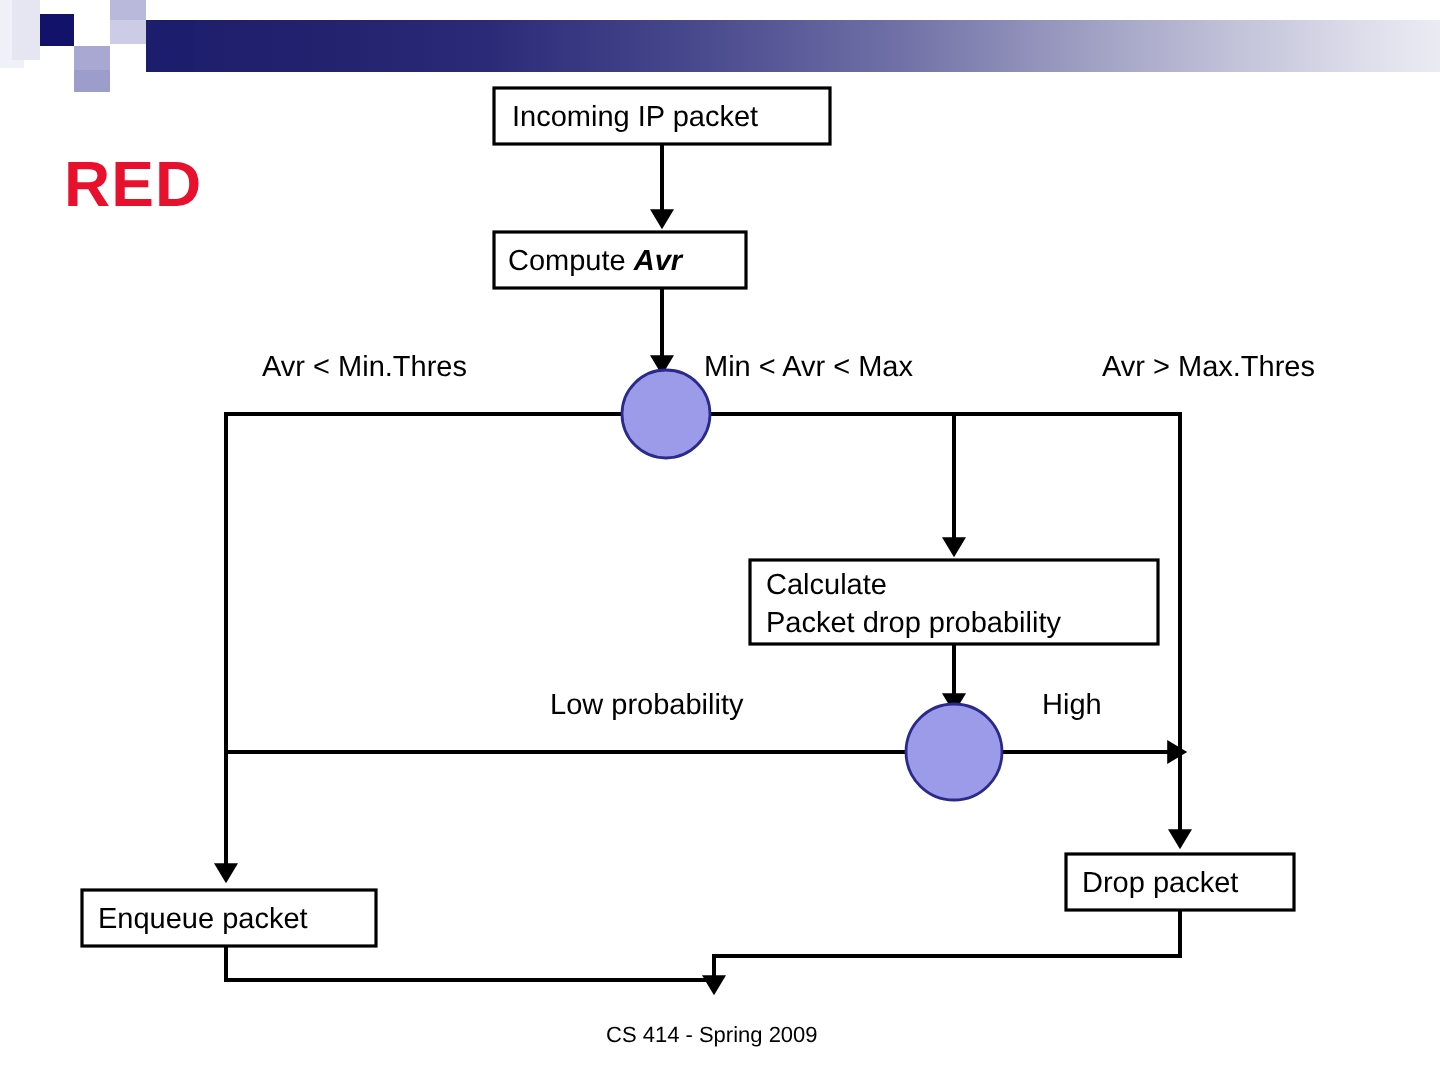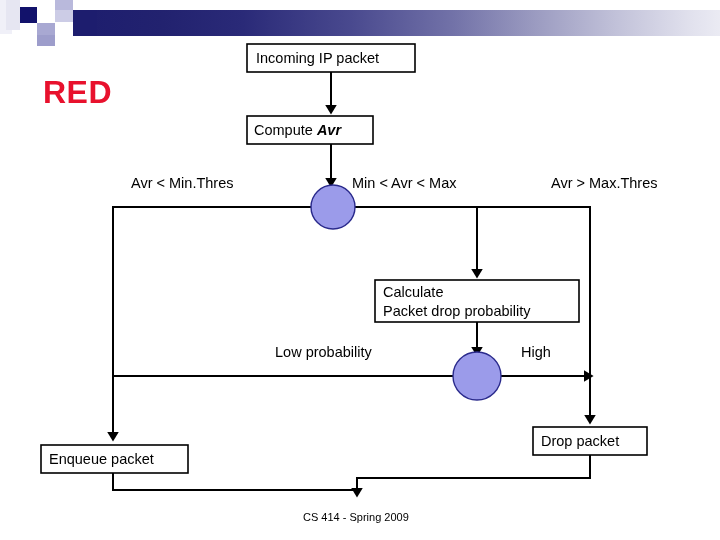--- a/index.html
+++ b/index.html
@@ -32,21 +32,21 @@
     background: linear-gradient(to right,
         #1d1d6e 0px, #22226f 90px, #2a2a78 170px,
         #4a4a8f 280px, #7272a8 380px, #9a9ac0 460px,
         #c0c0d8 540px, #e2e2ee 620px, #ffffff 710px);
   }
   .sq { position: absolute; }
 
   
   #red-title {
     position: absolute;
-    left: 43px;
+    left: 32px;
     top: 76px;
     font-size: 32px;
     font-weight: bold;
     color: #e8112d;
     letter-spacing: 0.5px;
     line-height: 1;
   }
 
   
   #flow {

